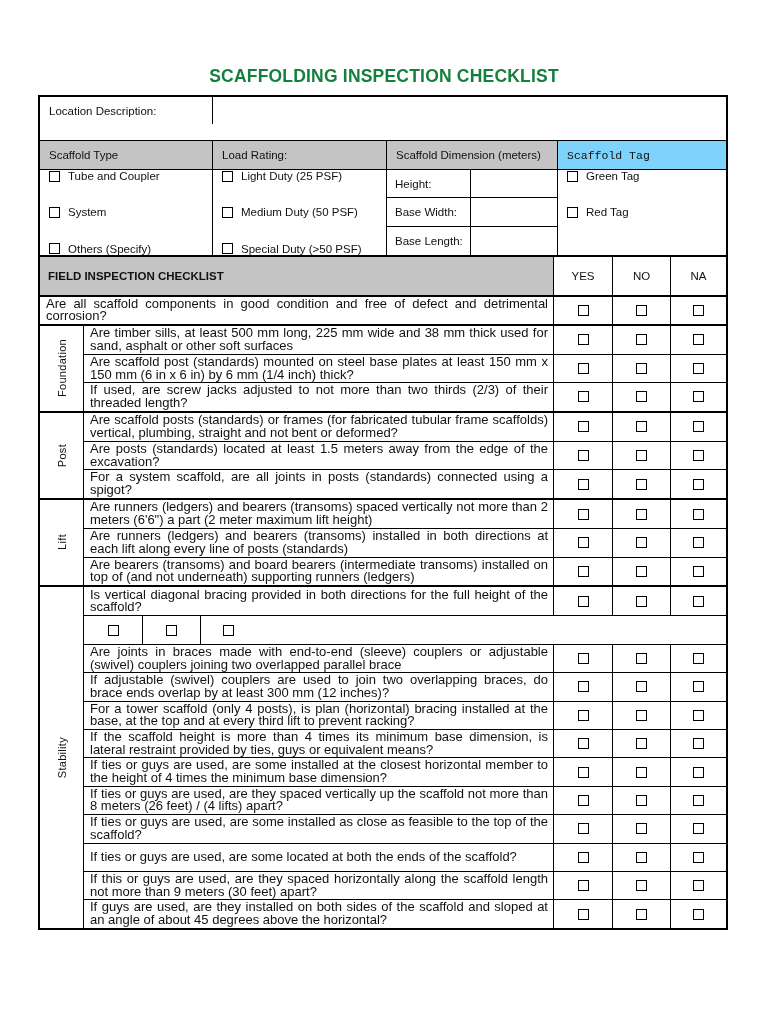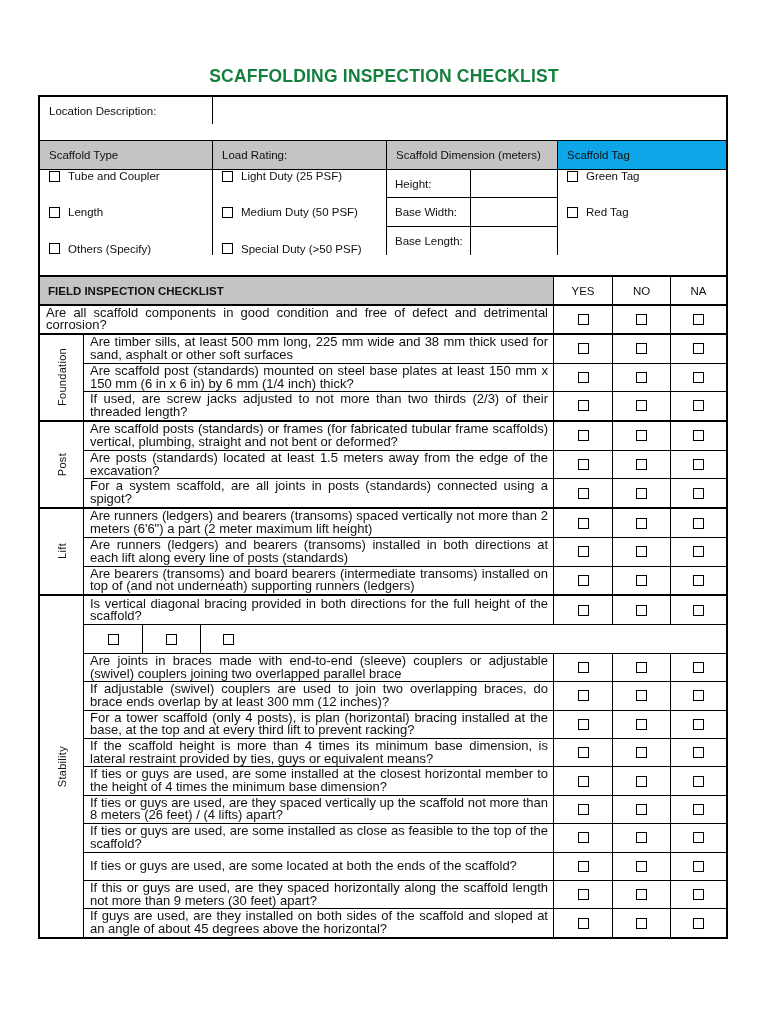--- a/index.html
+++ b/index.html
@@ -65,21 +65,21 @@
     grid-template-rows: repeat(3, 1fr); height: 100%;
   }
   .dim-label {
     border-right: 1px solid #000; border-bottom: 1px solid #000;
     display: flex; align-items: center; padding-left: 8px; font-size: 11.5px;
   }
   .dim-value { border-bottom: 1px solid #000; }
   .dim-last { border-bottom: none; }
 
   
-  .fic-row { display: flex; height: 29px; border-top: 2px solid #000; margin-top: 20px; }
+  .fic-row { display: flex; height: 40px; border-top: 2px solid #000; }
   .fic-title {
     flex: 1; display: flex; align-items: center; padding-left: 8px;
     font-size: 11.5px; font-weight: bold; border-right: 1px solid #000;
   }
   .c-yes, .c-no, .c-na {
     display: flex; align-items: center; justify-content: center; font-size: 11.5px;
   }
   .c-yes { width: 58px; }
   .c-no  { width: 58px; border-left: 1px solid #000; }
   .c-na  { width: 56px; border-left: 1px solid #000; }
@@ -116,32 +116,32 @@
 
     <div class="row-loc">
       <div class="loc-label">Location Description:</div>
       <div class="loc-value"></div>
     </div>
 
     <div class="row-heads">
       <div class="head-cell head-type" style="background: rgb(196, 196, 196);">Scaffold Type</div>
       <div class="head-cell head-load" style="background: rgb(196, 196, 196);">Load Rating:</div>
       <div class="head-cell head-dim" style="background: rgb(196, 196, 196);">Scaffold Dimension (meters)</div>
-      <div class="head-cell head-tag" style="background: #0ea5e9;">Scaffold Tag</div>
+      <div class="head-cell head-tag" style="background: #7dd3fc; font-family: Liberation Mono, monospace;">Scaffold Tag</div>
     </div>
 
     <div class="row-body">
       <div class="cell-type opt-grid" id="type-cell">
           <div class="cb-item">
             <span class="box"></span>
             <span>Tube and Coupler</span>
           </div>
           <div class="cb-item">
             <span class="box"></span>
-            <span>Length</span>
+            <span>System</span>
           </div>
           <div class="cb-item">
             <span class="box"></span>
             <span>Others (Specify)</span>
           </div>
         </div>
       <div class="cell-load opt-grid" id="load-cell">
           <div class="cb-item">
             <span class="box"></span>
             <span>Light Duty (25 PSF)</span>

